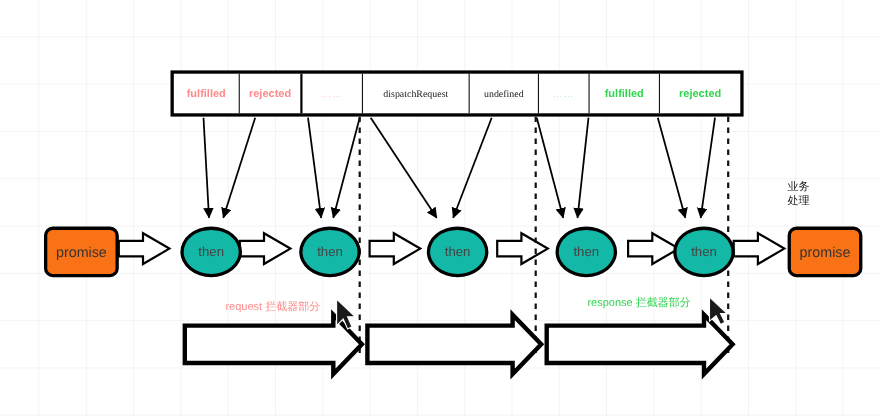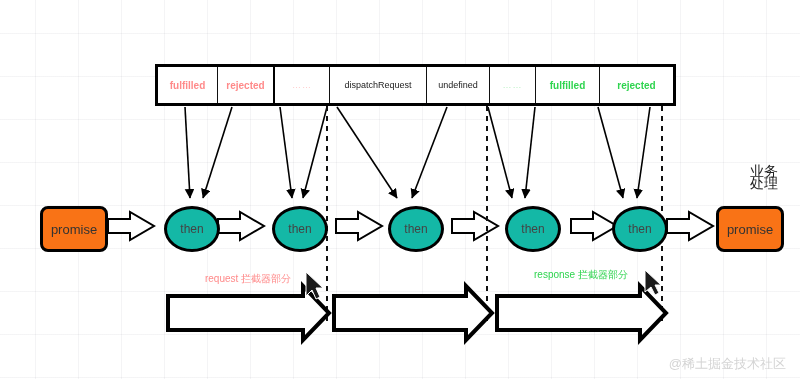--- a/index.html
+++ b/index.html
@@ -38,21 +38,21 @@
     border-right:1px solid #111;
     display:flex;align-items:center;justify-content:center;
     font-size:10px;
     color:#000;
     white-space:nowrap;
   }
   #valtable .cell:last-child{border-right:none;}
   #valtable .cell.thick{border-right:2px solid #000;}
   #valtable .red{color:#ff8a8a;font-weight:bold;}
   #valtable .green{color:#2fd44f;font-weight:bold;}
-  #valtable .mono{font-family:Liberation Sans, sans-serif;font-size:9px;color:#222;}
+  #valtable .mono{font-family:Liberation Serif, serif;font-size:9px;color:#222;}
   #valtable .dots{color:#ffc9c9;letter-spacing:1px;font-size:9px;}
   #valtable .dots.g{color:#b9f0c3;}
 
   
   .promise-box{
     position:absolute;
     width:62px;height:40px;
     border:3px solid #000;
     border-radius:8px;
     background:#f97316;
@@ -74,22 +74,22 @@
     position:absolute;
     font-size:10px;
     white-space:nowrap;
     text-align:center;
   }
   .caption.red{color:#ff8a8a;text-align:center;}
   .caption.green{color:#2fd44f;}
   .caption.black{color:#222;}
   #biz-label{
     position:absolute;
-    font-size:14px;color:#222;
-    text-align:right;line-height:12px;
+    font-size:10px;color:#222;
+    text-align:left;line-height:12px;
     white-space:nowrap;
   }
   #watermark{
     position:absolute;
     right:14px;bottom:6px;
     font-size:13px;
     color:#d4d4d4;
     white-space:nowrap;
   }
 </style>
@@ -187,14 +187,13 @@
   <div class="promise-box" style="left:716px;top:206px;">promise</div>
 
   <div id="biz-label" style="left:716px;top:165px;width:62px;">
     <div>业务</div>
     <div>处理</div>
   </div>
 
   <div class="caption red" style="left:168px;top:272px;width:160px;">request 拦截器部分</div>
   <div class="caption green" style="left:497px;top:268px;width:168px;">response 拦截器部分</div>
 
-  <div id="watermark">@稀土掘金技术社区</div>
 </div>
 
 </body></html>

